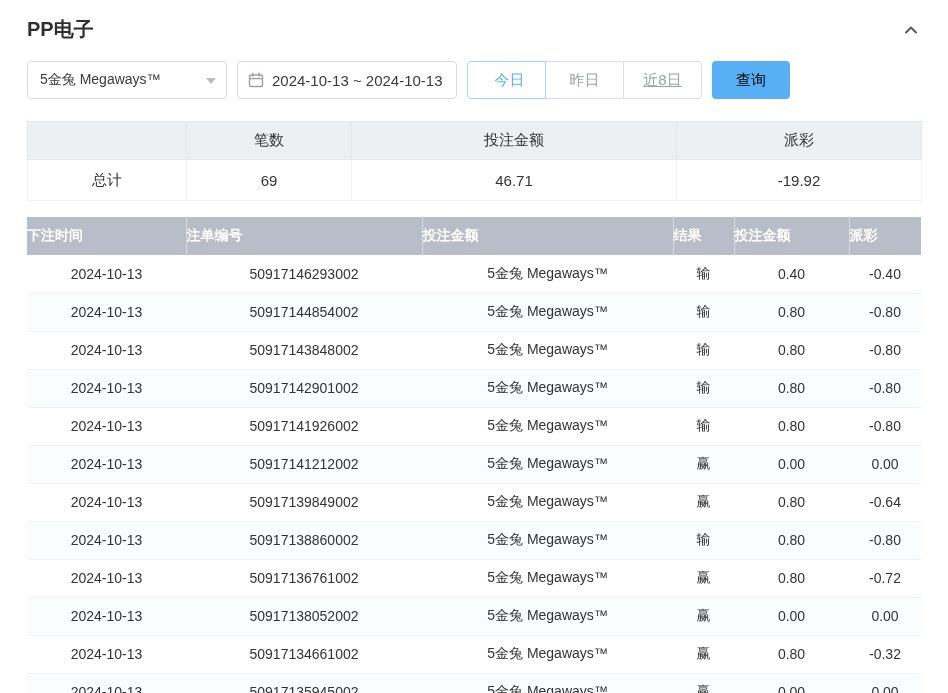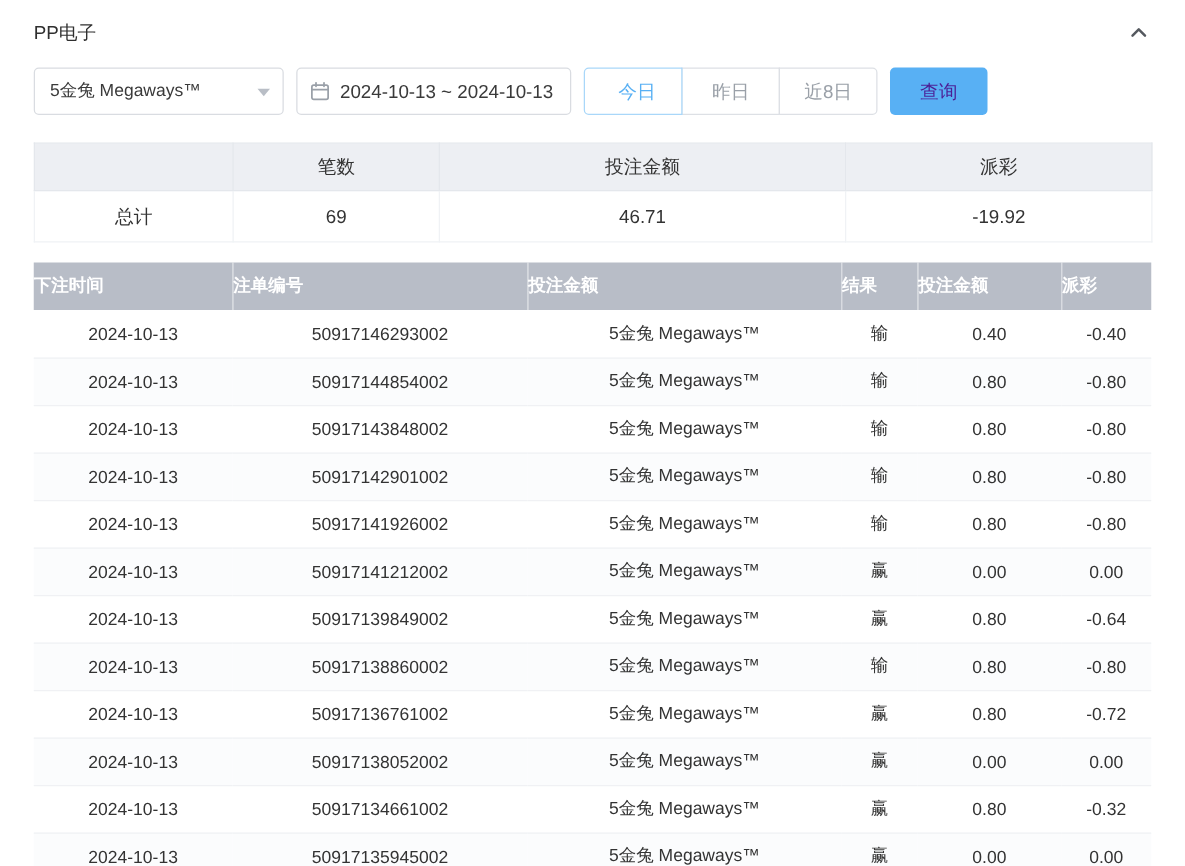--- a/index.html
+++ b/index.html
@@ -8,21 +8,21 @@
     font-family: "Liberation Sans", "DejaVu Sans", sans-serif;
     color: #333;
   }
   .panel { padding: 16px 27px 0 27px; }
 
   
   .panel-header {
     display: flex; justify-content: space-between; align-items: center;
     margin-bottom: 18px;
   }
-  .panel-title { font-size: 15px; font-weight: normal; color: #2f2f2f; }
+  .panel-title { font-size: 20px; font-weight: bold; color: #2f2f2f; }
   .collapse-btn { background: none; border: none; cursor: pointer; padding: 2px; line-height: 0; }
 
   
   .filter-bar { display: flex; align-items: center; margin-bottom: 22px; }
   .select-box {
     width: 200px; height: 38px; border: 1px solid #d9dce1; border-radius: 4px;
     display: flex; align-items: center; justify-content: space-between;
     padding: 0 10px 0 12px; font-size: 14px; color: #3a3a3a;
     margin-right: 10px; cursor: pointer; background: #fff;
   }
@@ -37,25 +37,25 @@
   }
   .date-box .cal { margin-right: 8px; line-height: 0; }
 
   .btn-group { display: flex; margin-right: 10px; }
   .qbtn {
     width: 79px; height: 38px; background: #fff; border: 1px solid #dde0e5;
     color: #9aa0a8; font-size: 15px; cursor: pointer; margin-left: -1px;
     font-family: inherit; position: relative;
   }
   .qbtn:first-child { border-radius: 4px 0 0 4px; margin-left: 0; }
-  .qbtn:last-child { border-radius: 0 4px 4px 0; }
+  .qbtn:last-child { border-radius: 0 4px 4px 0; text-decoration: underline; }
   .qbtn.active { color: var(--accent, #58b0f4); border-color: #a9d7f9; z-index: 2; padding-left: 6px; }
 
   .query-btn {
-    width: 78px; height: 38px; background: var(--accent, #58b0f4); color: #4c1d95;
+    width: 78px; height: 38px; background: var(--accent, #58b0f4); color: #000000;
     border: none; border-radius: 4px; font-size: 15px; cursor: pointer; font-family: inherit;
   }
 
   
   table { border-collapse: collapse; width: 894px; table-layout: fixed; }
   .summary-table { margin-bottom: 16px; }
   .summary-table th {
     background: #edeff3; height: 38px; font-size: 15px; font-weight: normal;
     color: #333; border: 1px solid #e4e7ec; text-align: center;
   }

